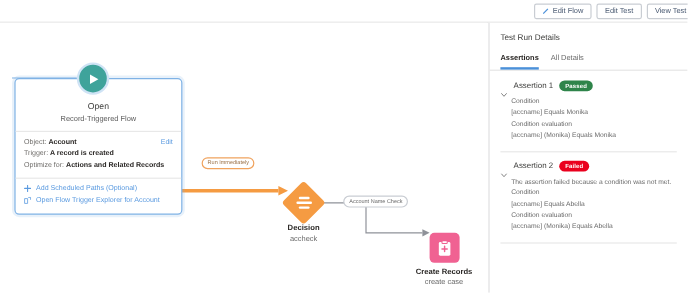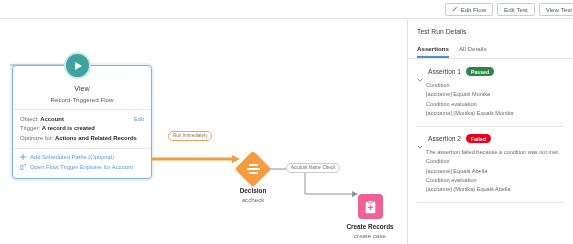--- a/index.html
+++ b/index.html
@@ -154,21 +154,21 @@
       <polygon points="232,136 240,140 232,144" fill="#f59b42"></polygon>
 
       <path d="M267 150 L305 150 L305 169 L305 175 L352 175" stroke="#8f9299" stroke-width="1" fill="none"></path>
       <polygon points="352,172 358,175 352,178" fill="#8f9299"></polygon>
 
       <path d="M10 46 L64 46" stroke="#7fb2e5" stroke-width="1" fill="none"></path>
     </svg>
 
     <div class="start-card">
       <div class="start-head">
-        <div class="start-title">View</div>
+        <div class="start-title">Open</div>
         <div class="start-sub">Record-Triggered Flow</div>
       </div>
       <div class="start-divider"></div>
       <div class="start-rows">
         <div class="srow">
           <span>Object:</span>
           <b>Account</b>
           <span class="edit">Edit</span>
         </div>
         <div class="srow">

